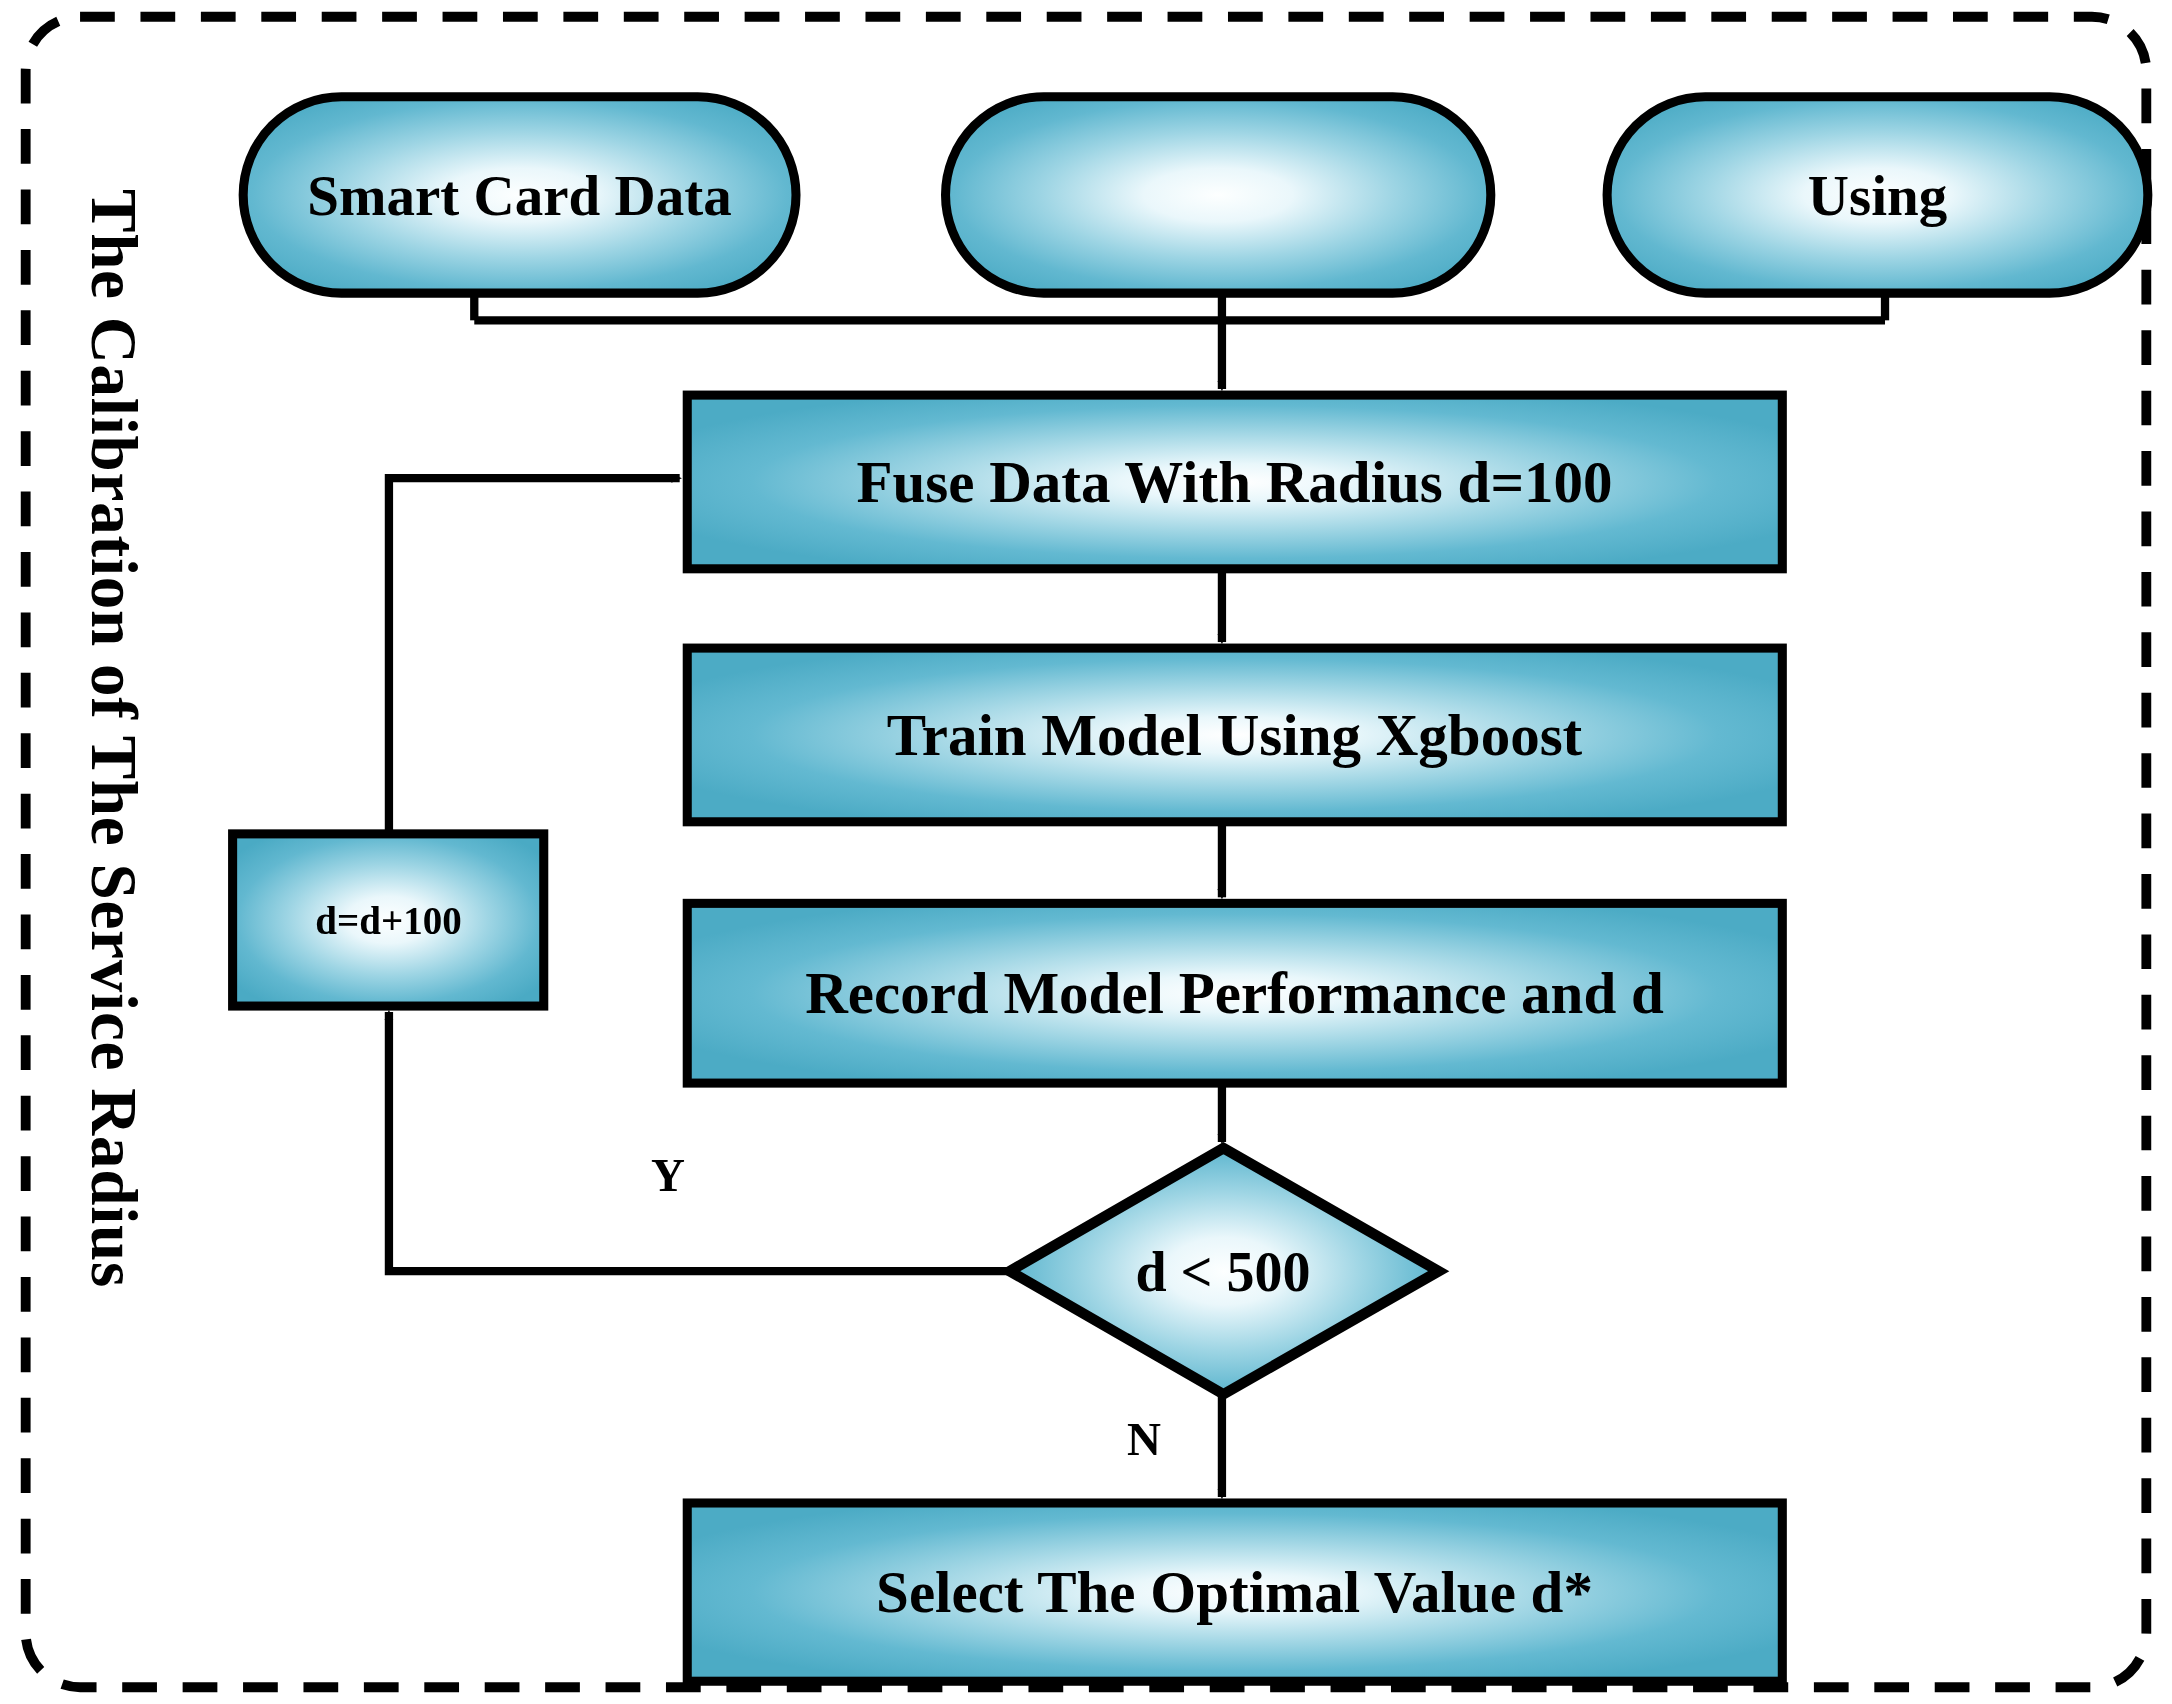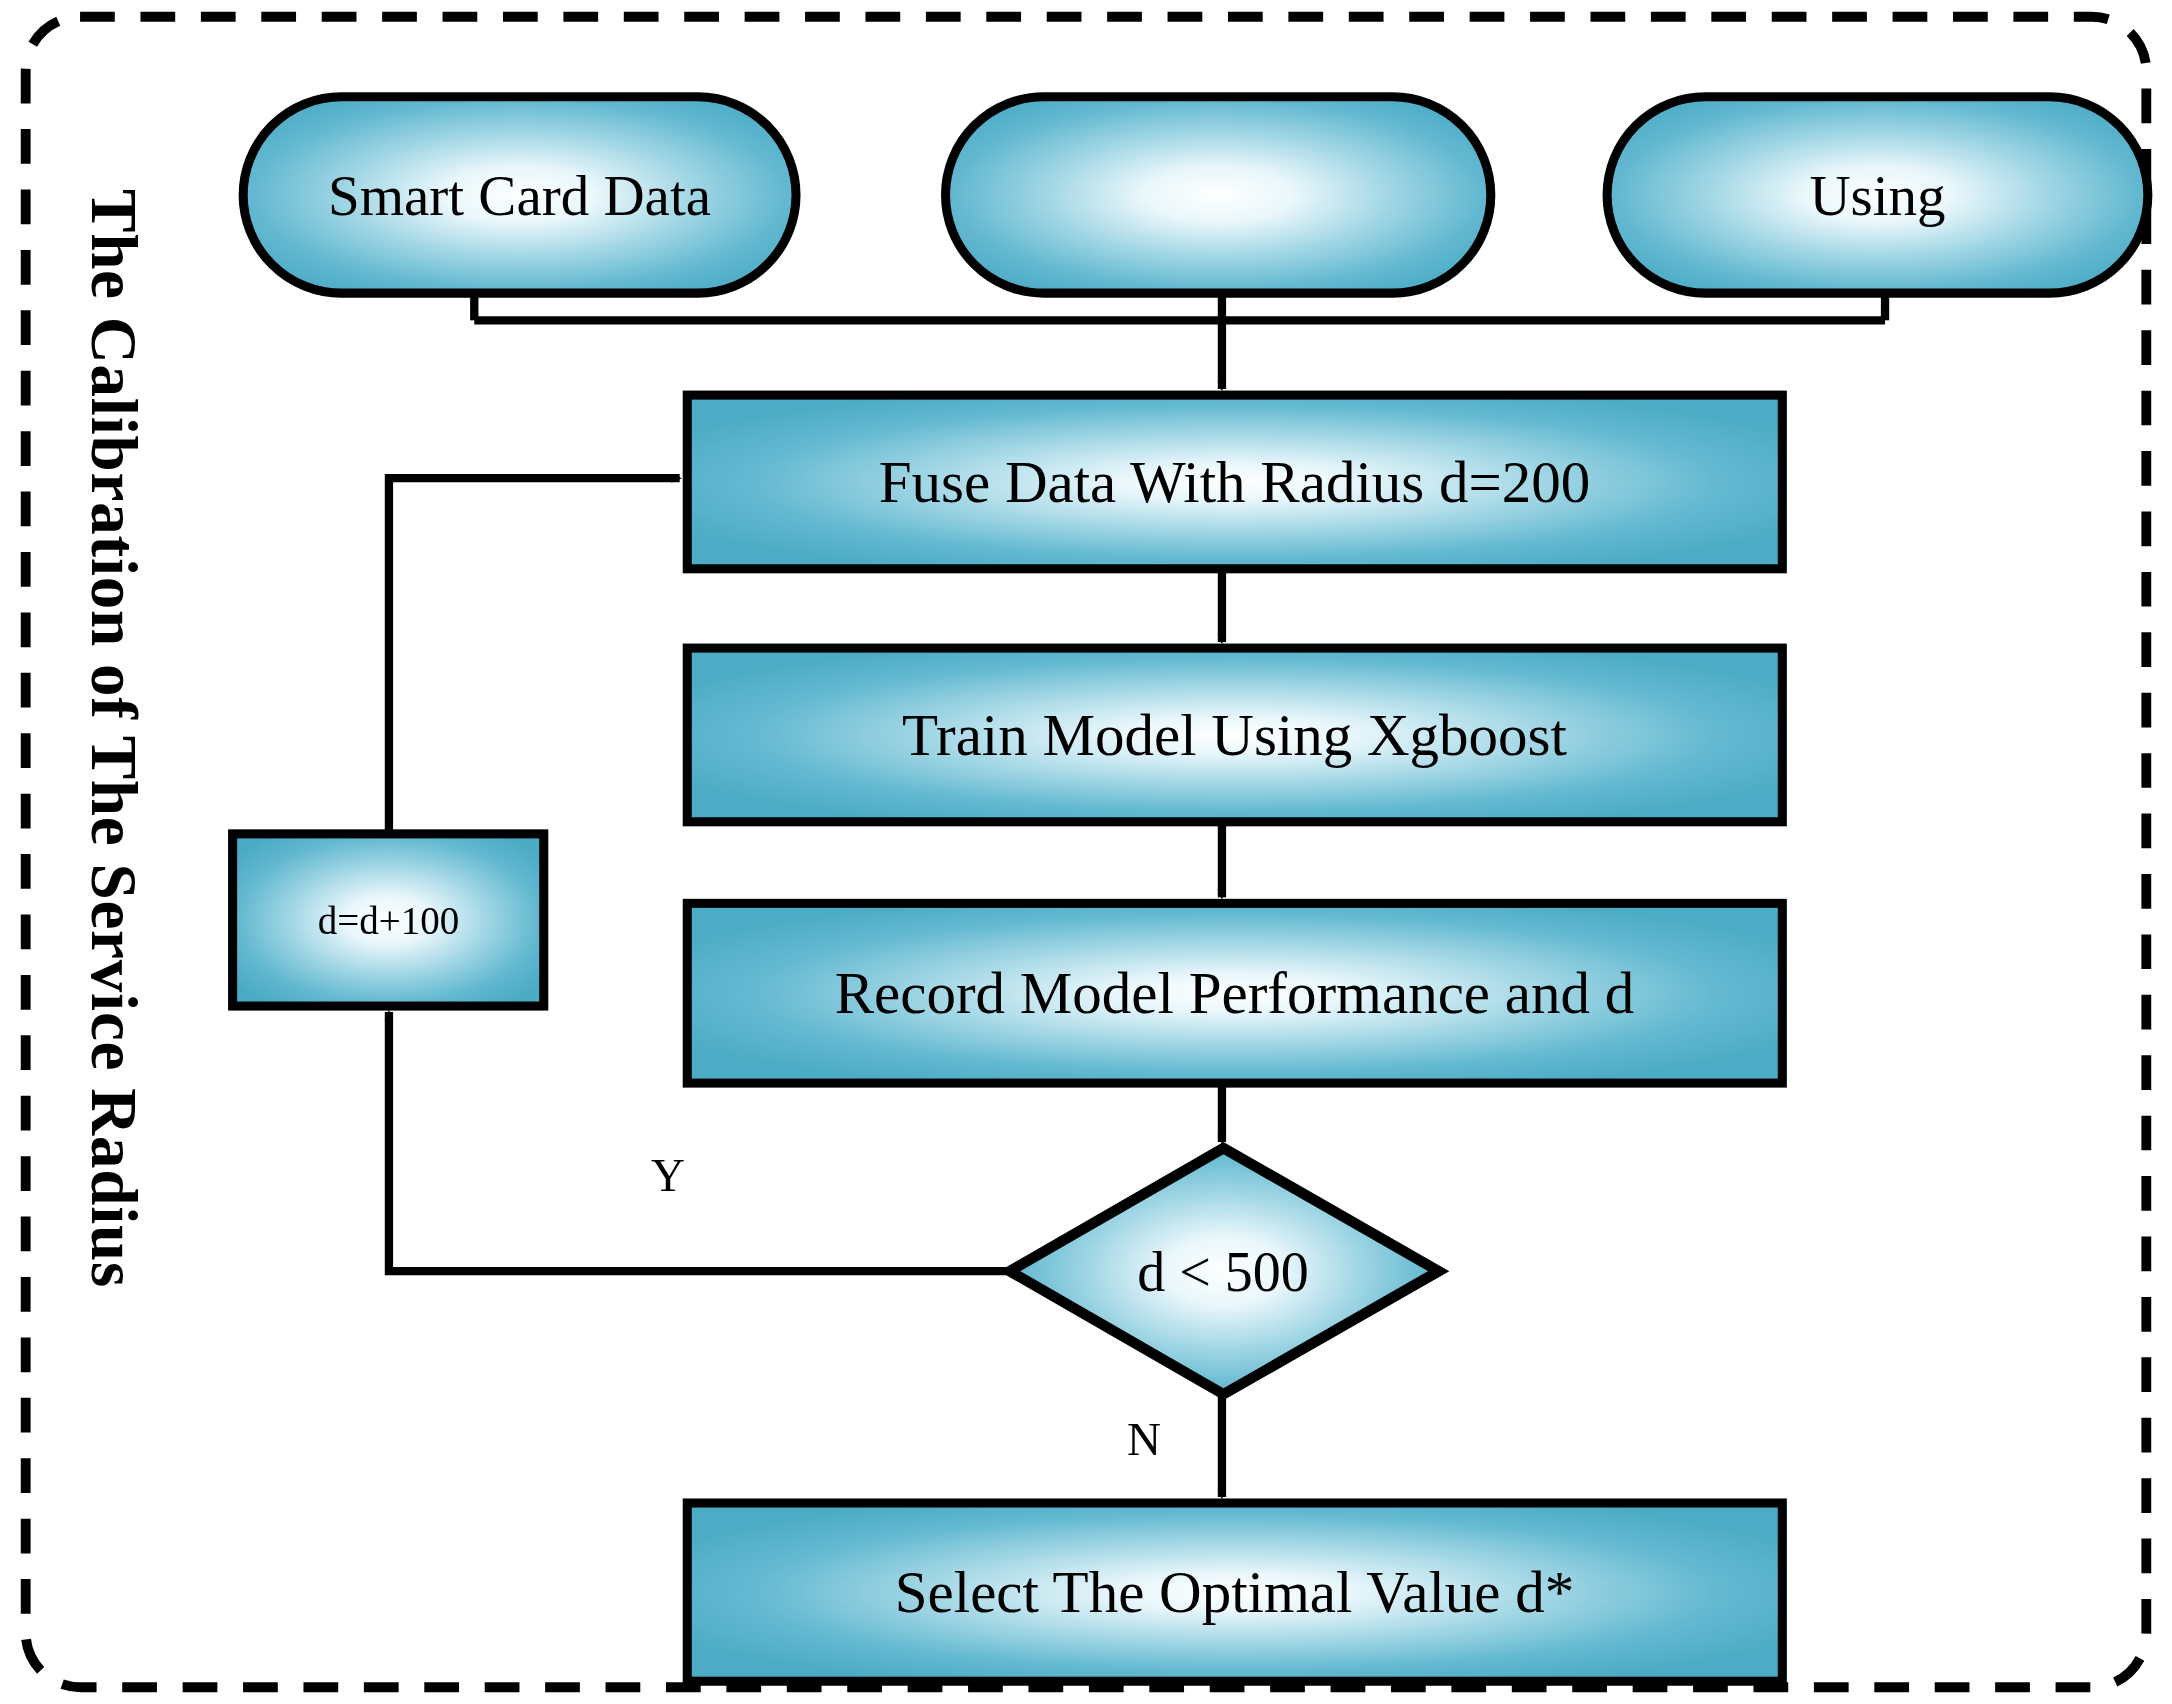--- a/index.html
+++ b/index.html
@@ -27,20 +27,21 @@
   .node-label {
     position: absolute;
     display: flex;
     align-items: center;
     justify-content: center;
     text-align: center;
     color: #000000;
     font-family: "Liberation Serif", "DejaVu Serif", serif;
     white-space: nowrap;
     pointer-events: none;
+    font-weight: bold;
   }
   .terminator-label { font-size: 57px; }
   .process-label    { font-size: 59px; }
   .small-label      { font-size: 39px; }
   .decision-label   { font-size: 56px; }
   .branch-label     { font-size: 47px; }
   .panel-title {
     position: absolute;
     font-family: "Liberation Serif", "DejaVu Serif", serif;
     font-weight: bold;
@@ -106,21 +107,21 @@
     <path d="M 515 1104 L 515 633 L 900 633" fill="none" stroke="#000000" stroke-width="11" marker-end="url(#arrowHead)"></path>
   </svg>
 
   <div class="panel-title" style="left:151px; top:189px;">The Calibration of The Service Radius</div>
 
   <div class="node-label terminator-label" style="left:243px; top:97px; width:553px; height:196px;">Smart Card Data</div>
 
 
   <div class="node-label terminator-label" style="left:1607px; top:97px; width:541px; height:196px;">Using</div>
 
-  <div class="node-label process-label" style="left:687px; top:395px; width:1095px; height:174px;">Fuse Data With Radius d=200</div>
+  <div class="node-label process-label" style="left:687px; top:395px; width:1095px; height:174px;">Fuse Data With Radius d=100</div>
 
   <div class="node-label process-label" style="left:687px; top:903px; width:1095px; height:180px;">Record Model Performance and d</div>
 
   <div class="node-label process-label" style="left:687px; top:648px; width:1095px; height:174px;">Train Model Using Xgboost</div>
 
   <div class="node-label small-label" style="left:233px; top:834px; width:311px; height:172px;">d=d+100</div>
 
   <div class="node-label decision-label" style="left:1057px; top:1215px; width:332px; height:113px;">d &lt; 500</div>
 
   <div class="node-label process-label" style="left:687px; top:1503px; width:1095px; height:178px;">Select The Optimal Value d*</div>

